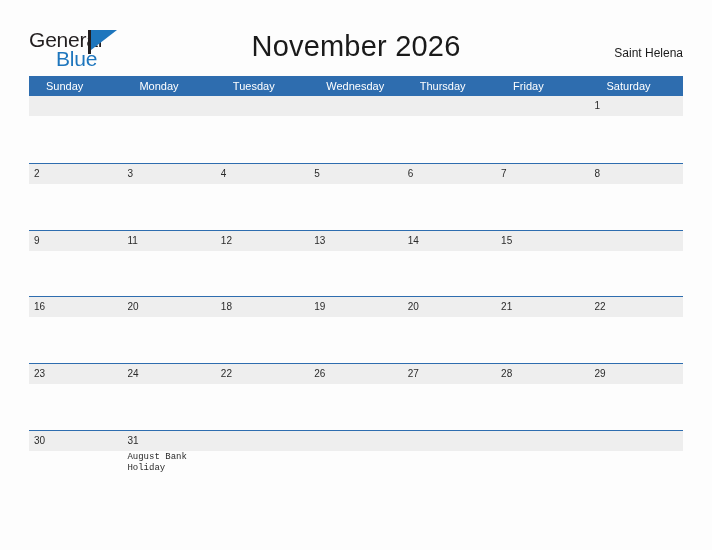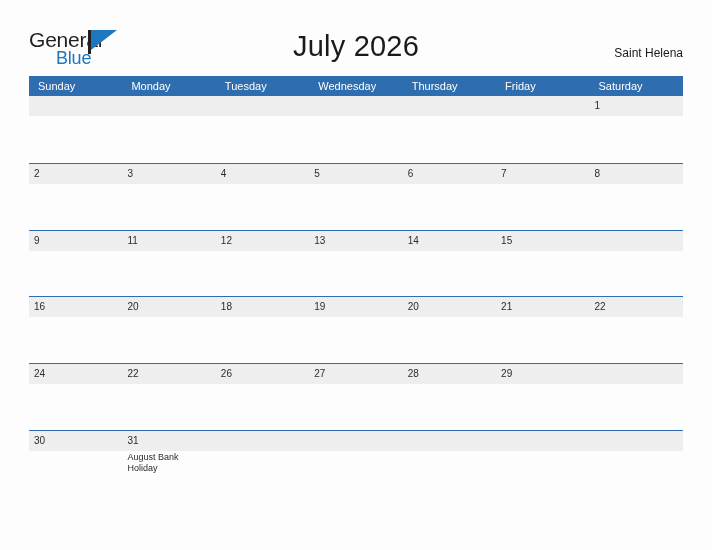--- a/index.html
+++ b/index.html
@@ -45,21 +45,21 @@
     font-size: 21px;
     letter-spacing: -0.2px;
     color: #231f20;
     font-family: "Liberation Sans", sans-serif;
     line-height: 21px;
   }
   .logo-blue {
     position: absolute;
     left: 27px;
     top: 19px;
-    font-size: 18px;
+    font-size: 21px;
     letter-spacing: -0.2px;
     color: #1e76bd;
     font-family: "Liberation Sans", sans-serif;
     line-height: 21px;
   }
   .logo-flag {
     position: absolute;
     left: 59px;
     top: 1px;
     width: 29px;
@@ -116,21 +116,21 @@
 
   .weekday-row {
     display: flex;
     width: 654px;
     height: 20px;
     background: #2e6daf;
   }
   .weekday-cell {
     width: 93.43px;
     box-sizing: border-box;
-    padding-left: 9px;
+    padding-left: 17px;
     color: #ffffff;
     font-size: 11px;
     line-height: 20px;
     font-family: "Liberation Sans", sans-serif;
     white-space: nowrap;
     overflow: hidden;
   }
 
   .week-row {
     position: relative;
@@ -169,21 +169,21 @@
     color: #2b2b2b;
     font-family: "Liberation Sans", sans-serif;
   }
   .day-events {
     margin-top: 4px;
   }
   .day-event {
     font-size: 9px;
     line-height: 11.5px;
     color: #2b2b2b;
-    font-family: Liberation Sans, sans-serif;
+    font-family: Liberation Mono, monospace;
     max-width: 62px;
   }
   .empty-cell .day-num {
     visibility: hidden;
   }
 </style>
 </head>
 <body>
 
 <div class="page">
@@ -192,21 +192,21 @@
 
     <div class="logo">
       <span class="logo-general">General</span>
       <span class="logo-flag">
         <span class="bar"></span>
         <span class="tri"></span>
       </span>
       <span class="logo-blue">Blue</span>
     </div>
 
-    <div class="title">July 2026</div>
+    <div class="title">November 2026</div>
 
     <div class="region">Saint Helena</div>
 
   </div>
 
   <div class="calendar">
     <div class="weekday-row" id="weekday-row">
         <div class="weekday-cell">Sunday</div>
         <div class="weekday-cell">Monday</div>
         <div class="weekday-cell">Tuesday</div>
@@ -314,20 +314,23 @@
             </div>
             <div class="day-cell">
               <div class="day-num">22</div>
             </div>
           </div>
         </div>
         <div class="week-row">
           <div class="week-band"></div>
           <div class="week-cells">
             <div class="day-cell">
+              <div class="day-num">23</div>
+            </div>
+            <div class="day-cell">
               <div class="day-num">24</div>
             </div>
             <div class="day-cell">
               <div class="day-num">22</div>
             </div>
             <div class="day-cell">
               <div class="day-num">26</div>
             </div>
             <div class="day-cell">
               <div class="day-num">27</div>

